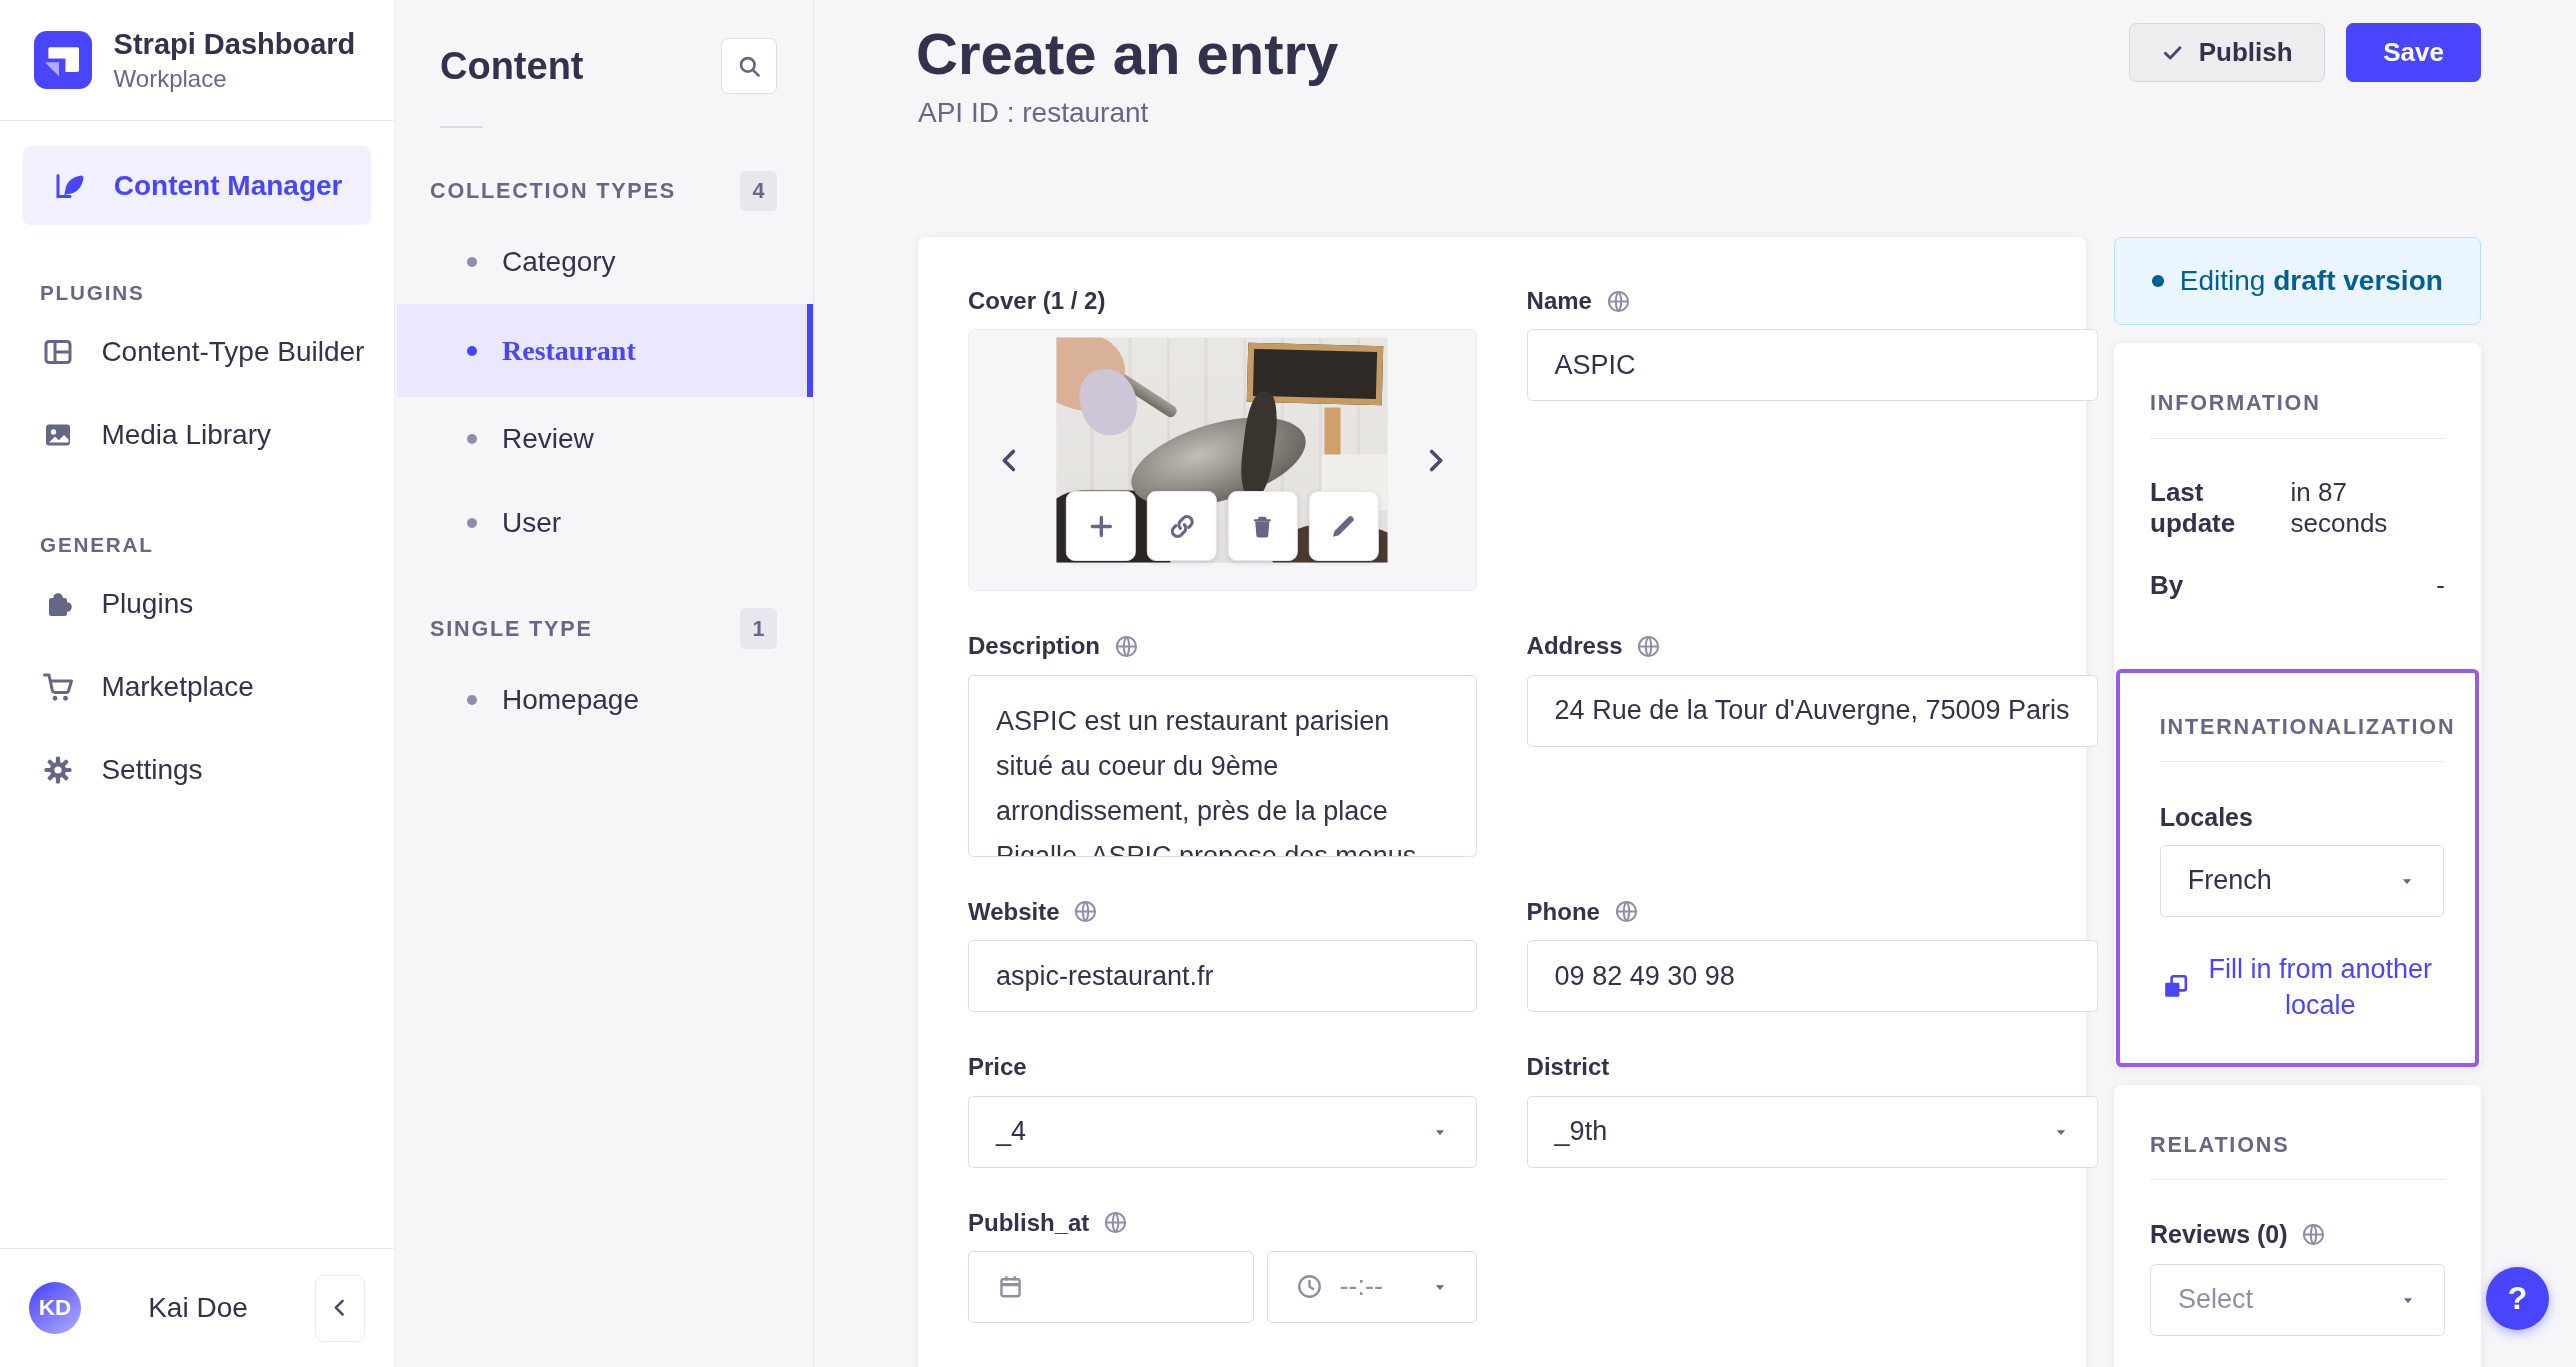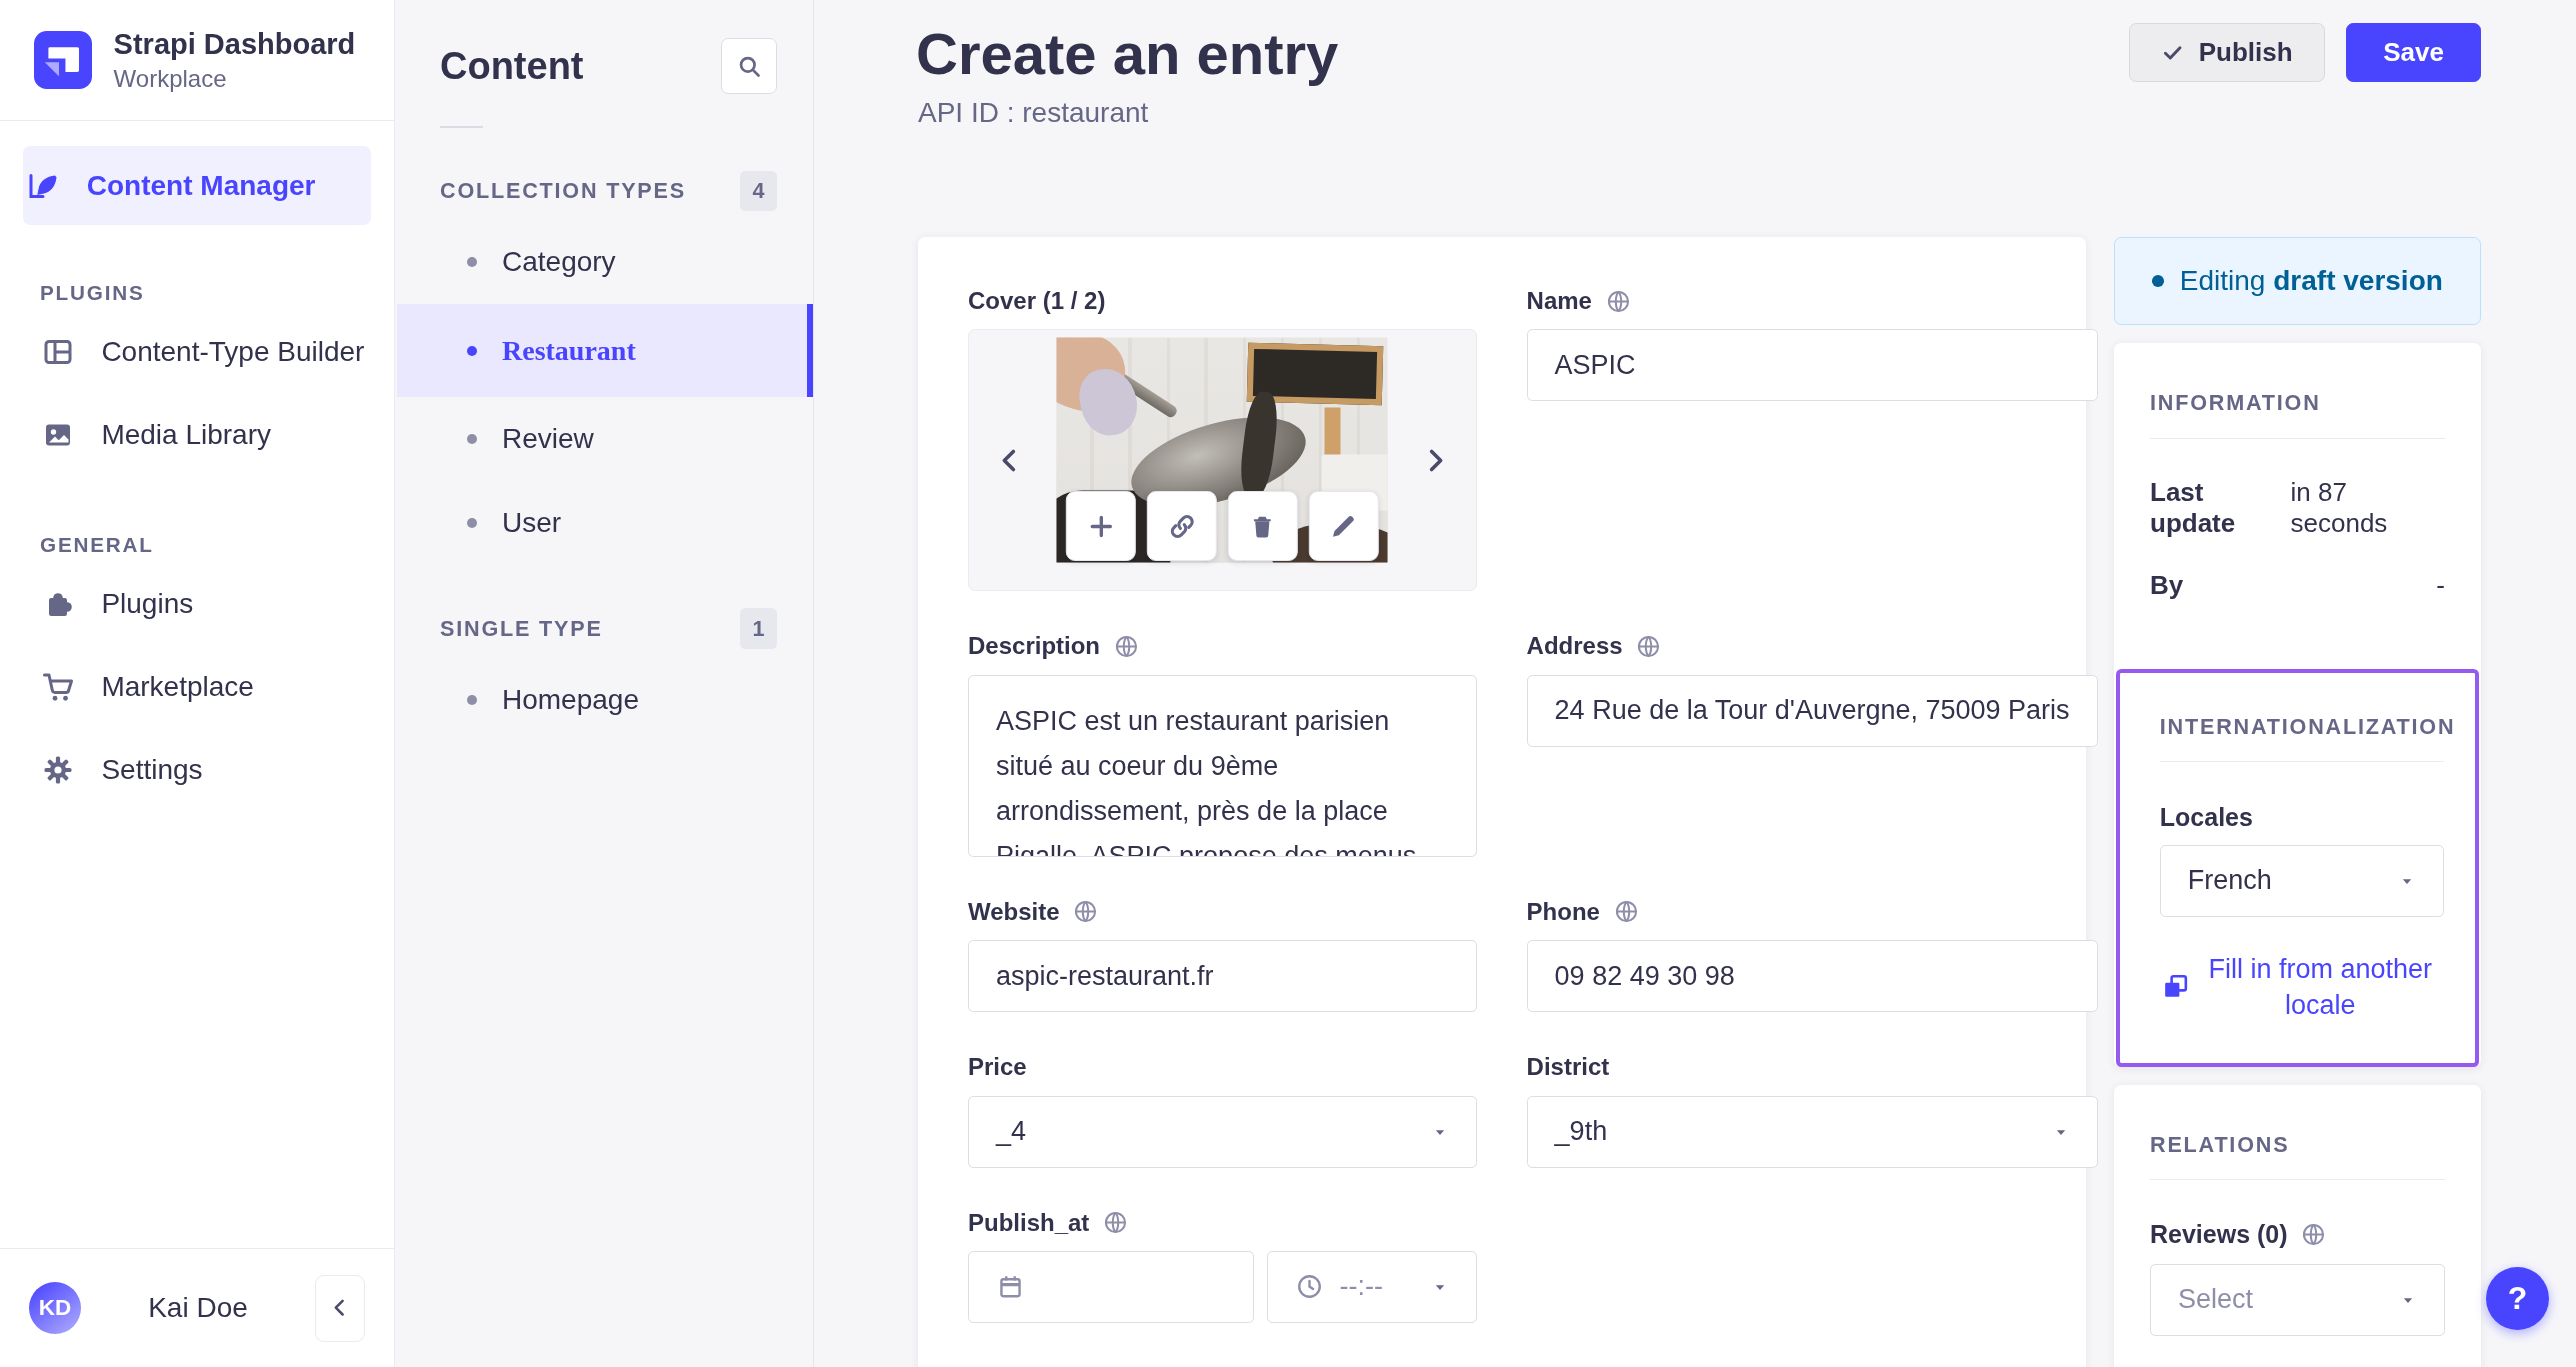--- a/index.html
+++ b/index.html
@@ -20,21 +20,21 @@
   .logo .l1 { position:absolute; left:14.4px; top:16px; width:31px; height:25px; background:#ffffff;
     clip-path:polygon(0 0,100% 0,100% 100%,55% 100%,55% 45%,0 45%); border-radius:1.8px; }
   .logo .l2 { position:absolute; left:10.8px; top:31px; width:14.4px; height:14.4px; background:rgba(255,255,255,.55);
     clip-path:polygon(0 0,100% 0,100% 100%); }
   .brand-name { font-size:29px; font-weight:bold; color:#32324d; line-height:1.2; }
   .brand-sub { font-size:24px; color:#666687; margin-top:3.6px; }
 
   .nav-item { display:flex; align-items:center; gap:23.4px; height:83px; padding:0 0 0 38px;
     font-size:28px; color:#32324d; cursor:pointer; }
   .nav-item .nicon { width:40px; display:flex; justify-content:center; flex:none; }
-  .nav-item.active { margin:25px 23.4px 0 23.4px; padding-left:0; height:79px;
+  .nav-item.active { margin:25px 23.4px 0 23.4px; padding-left:27px; height:79px;
     background:#f0f0ff; border-radius:7.2px; color:#4945ff; font-weight:bold; }
   .nav-section { margin:56px 0 5.4px 40px; font-size:20.7px; font-weight:bold; letter-spacing:1.8px;
     color:#666687; }
   .sb1-footer { position:absolute; left:0; bottom:0; width:100%; height:119px;
     border-top:1.8px solid #eaeaef; display:flex; align-items:center; padding:0 29px; gap:21.6px; }
   .avatar { width:52px; height:52px; border-radius:50%; flex:none;
     background:linear-gradient(140deg,#4f4aff 10%,#a6a3ff 90%);
     color:#fff; font-weight:bold; font-size:22.5px; display:flex; align-items:center; justify-content:center; }
   .user-name { font-size:28px; color:#32324d; flex:1;text-align:center; }
   .collapse-btn { width:50px; height:67px; background:#fff; border:1.8px solid #eaeaef; border-radius:9px;
@@ -42,21 +42,21 @@
 
   
   .sidebar2 { position:absolute; left:397px; top:0; width:417px; height:1367px;
     background:#f6f6f9; border-right:1.8px solid #e4e4ea; }
   .cs-head { display:flex; align-items:center; justify-content:space-between; padding:38px 36px 0 43px; }
   .cs-title { font-size:38px; font-weight:bold; color:#32324d; }
   .search-btn { width:56px; height:56px; background:#fff; border:1.8px solid #dcdce4; border-radius:7.2px;
     display:flex; align-items:center; justify-content:center; cursor:pointer; }
   .cs-divider { width:43px; border-top:2.7px solid #dcdce4; margin:32px 0 0 43px; }
   .cs-group-head { display:flex; align-items:center; justify-content:space-between;
-    margin:43px 36px 9px 43px; }
+    margin:43px 36px 9px 33px; }
   .cs-group-title { font-size:21.6px; font-weight:bold; letter-spacing:1.8px; color:#666687; }
   .badge { background:#e7e7ee; color:#666687; font-size:21.6px; font-weight:bold;
     border-radius:5.4px; padding:7.2px 12.6px; }
   .ct-item { position:relative; display:flex; align-items:center; gap:25px; height:84px;
     padding-left:70px; font-size:28px; color:#32324d; cursor:pointer; }
   .bullet { width:10px; height:10px; border-radius:50%; background:#8e8ea9; flex:none; }
   .ct-item.active { background:#e9e8ff; color:#4945ff; font-weight:bold; height:93px;font-family:Liberation Serif, serif; }
   .ct-item.active .bullet { background:#4945ff; }
   .active-bar { position:absolute; right:0; top:0; width:6.3px; height:100%; background:#4945ff; }
 

